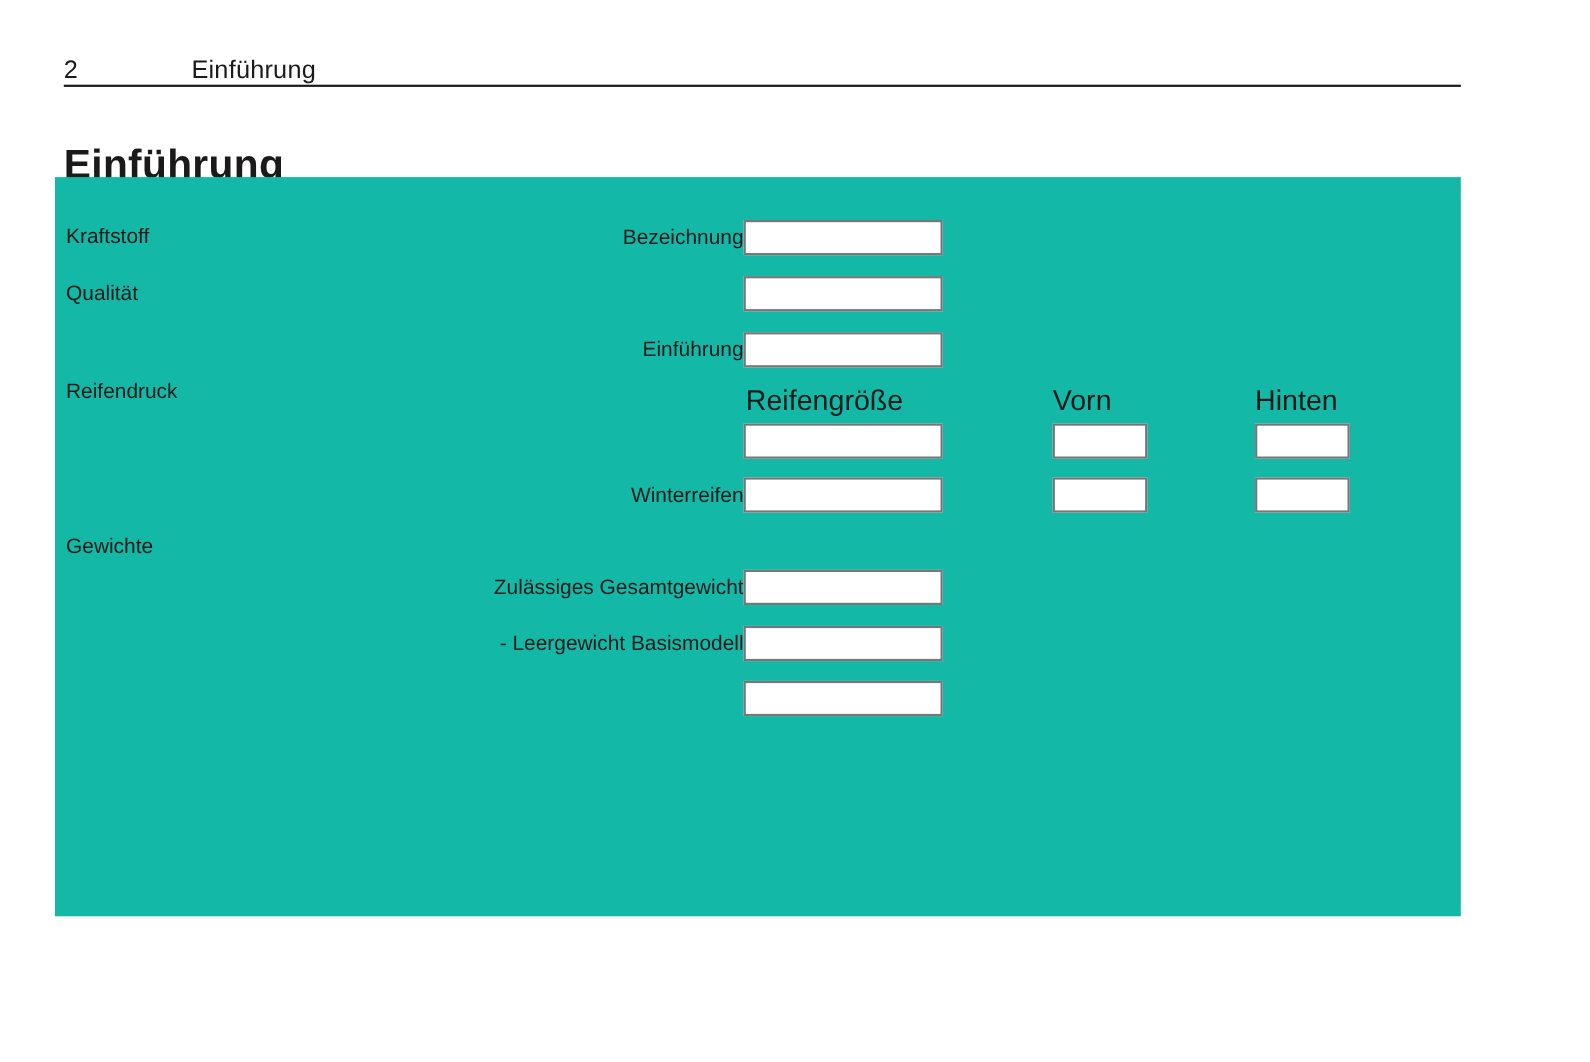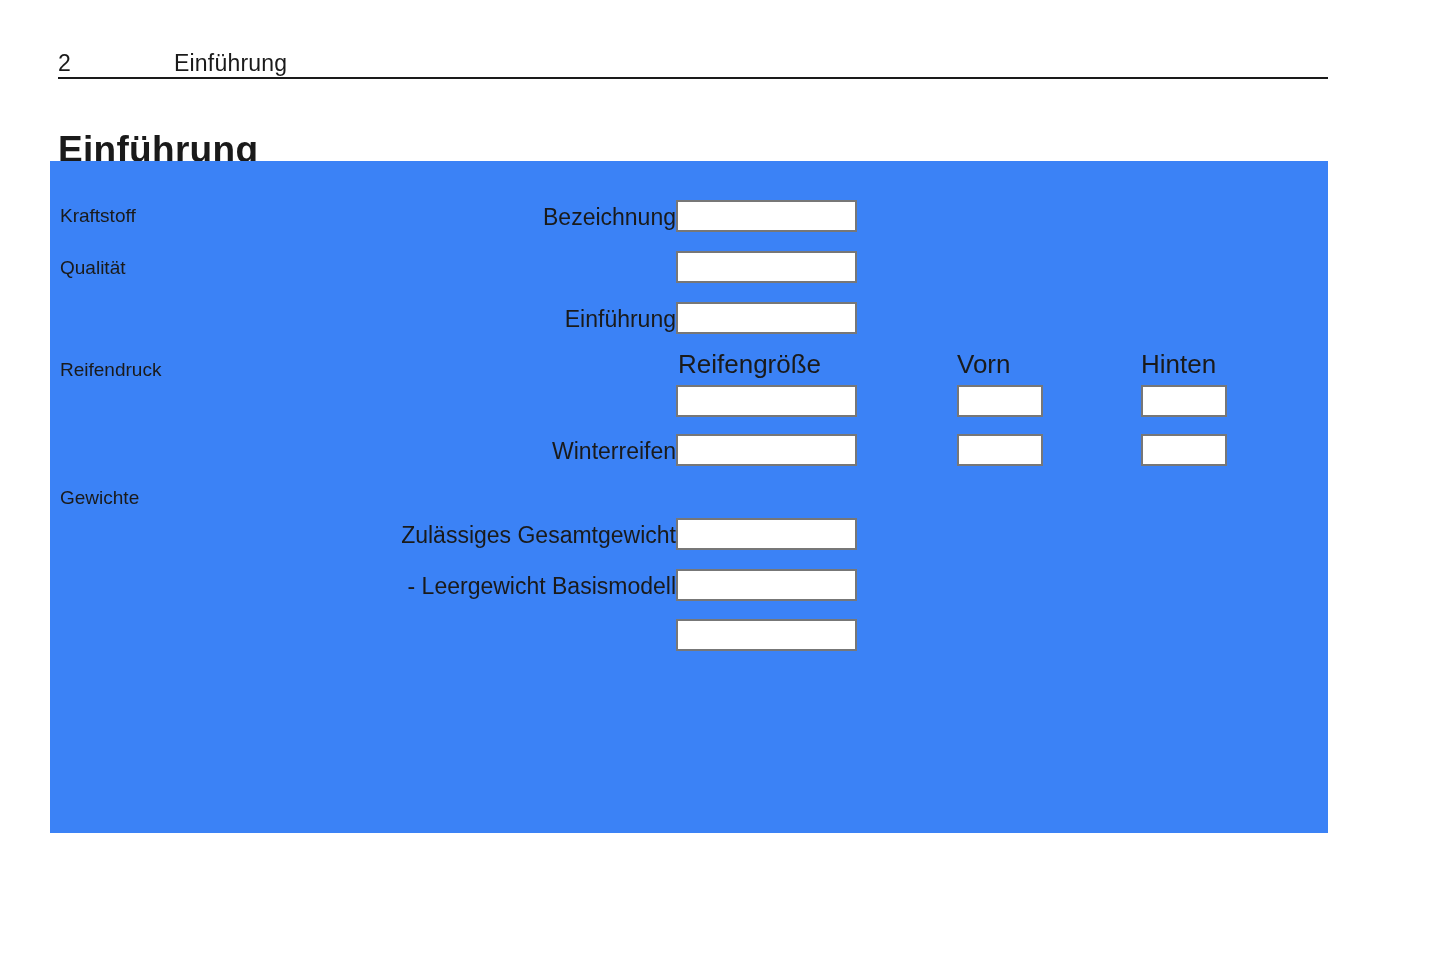--- a/index.html
+++ b/index.html
@@ -61,33 +61,33 @@
     color: #1a1a1a;
   }
 
   
   .panel {
     position: absolute;
     left: 50px;
     top: 161px;
     width: 1278px;
     height: 672px;
-    background: #3b82f6;
+    background: #14b8a6;
   }
 
   
   .sec-label {
     position: absolute;
     font-size: 19px;
     line-height: 24px;
     white-space: nowrap;
   }
   .row-label {
     position: absolute;
-    font-size: 23px;
+    font-size: 19px;
     line-height: 24px;
     text-align: right;
     white-space: nowrap;
   }
   .col-head {
     position: absolute;
     font-size: 26px;
     line-height: 24px;
     white-space: nowrap;
   }
@@ -115,21 +115,21 @@
   <span class="row-label" style="left:326px; top:44px; width:300px;">Bezeichnung</span>
   <span class="field-box" style="left:626px; top:39px; width:181px; height:32px;"></span>
 
   <span class="sec-label" style="left:10px; top:95px;">Qualität</span>
 
   <span class="field-box" style="left:626px; top:90px; width:181px; height:32px;"></span>
 
   <span class="row-label" style="left:326px; top:146px; width:300px;">Einführung</span>
   <span class="field-box" style="left:626px; top:141px; width:181px; height:32px;"></span>
 
-  <span class="sec-label" style="left:10px; top:197px;">Reifendruck</span>
+  <span class="sec-label" style="left:10px; top:184px;">Reifendruck</span>
 
   <span class="col-head" style="left:628px; top:191px;">Reifengröße</span>
   <span class="col-head" style="left:907px; top:191px;">Vorn</span>
   <span class="col-head" style="left:1091px; top:191px;">Hinten</span>
 
   <span class="field-box" style="left:626px; top:224px; width:181px; height:32px;"></span>
   <span class="field-box" style="left:907px; top:224px; width:86px; height:32px;"></span>
   <span class="field-box" style="left:1091px; top:224px; width:86px; height:32px;"></span>
 
   <span class="row-label" style="left:326px; top:278px; width:300px;">Winterreifen</span>

